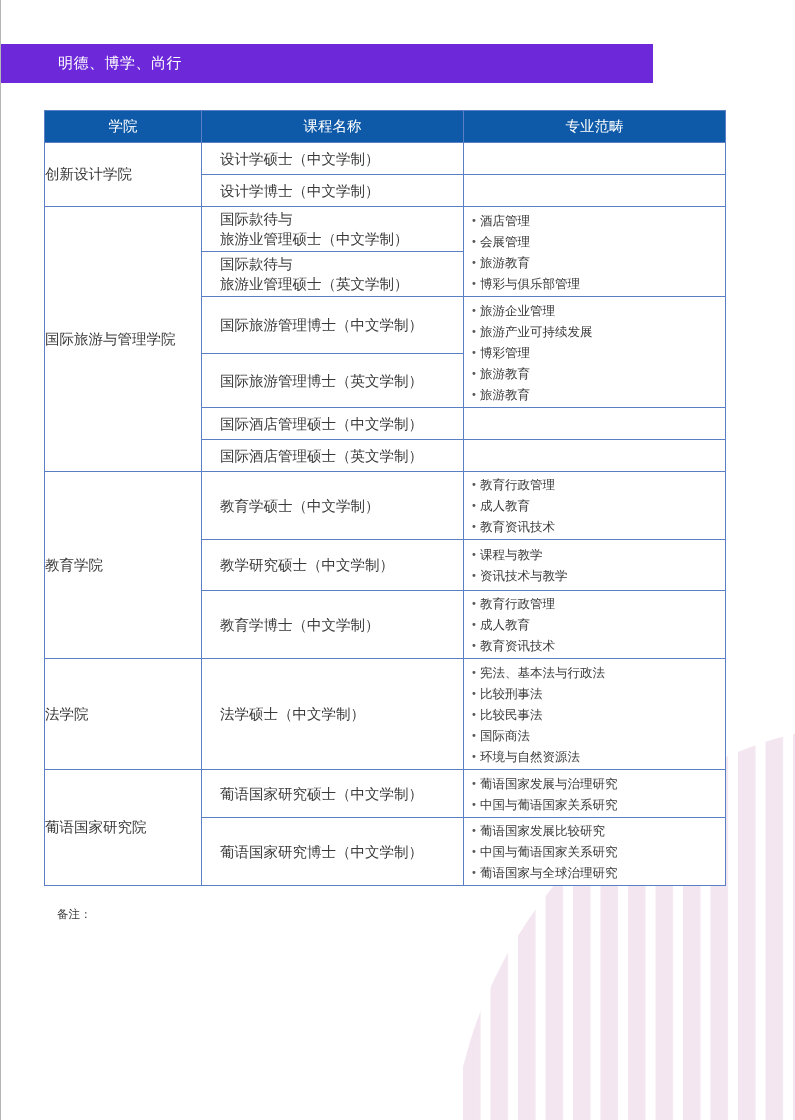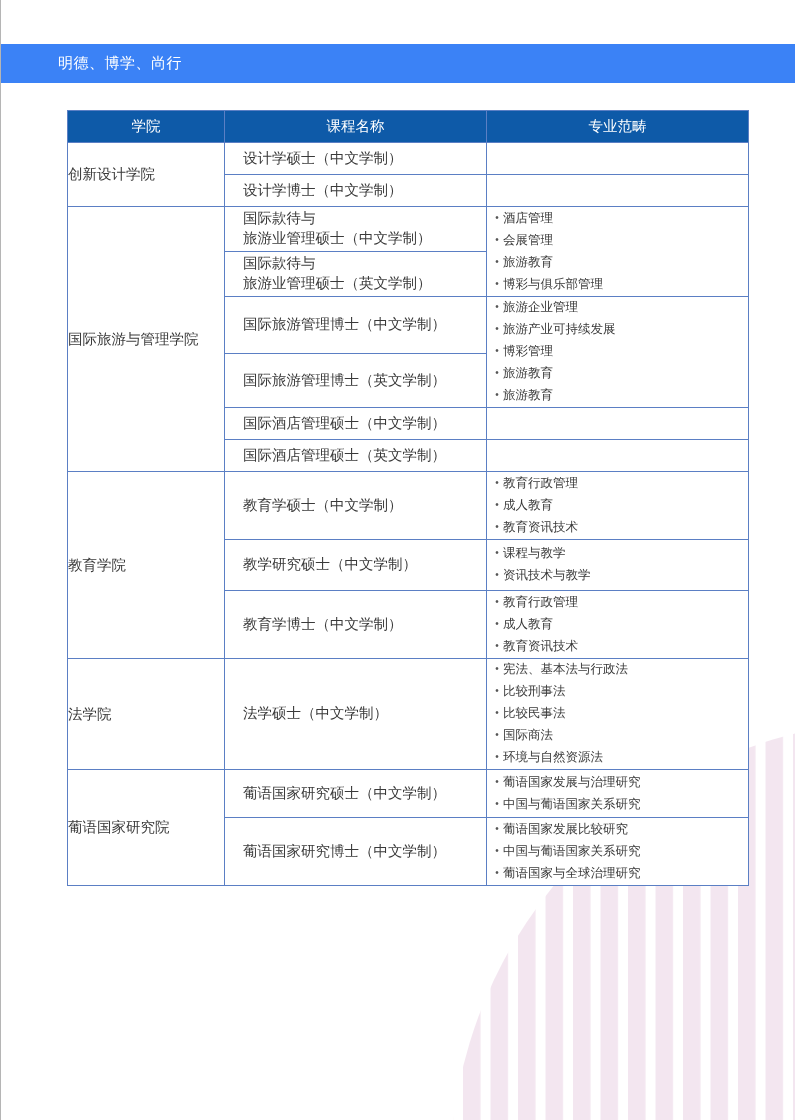--- a/index.html
+++ b/index.html
@@ -1,23 +1,23 @@
 <!DOCTYPE html>
 <html><head>
 <meta charset="utf-8">
 <style>
   * { box-sizing: border-box; margin: 0; padding: 0; }
   html, body { width: 795px; height: 1120px; overflow: hidden; background: #ffffff; }
   body { position: relative; font-family: "DejaVu Sans", "Liberation Sans", sans-serif; color: #3a3a3a; }
   .left-rule { position: absolute; left: 0; top: 0; width: 1px; height: 1120px; background: #b5b5b5; }
   .deco { position: absolute; left: 0; top: 0; width: 795px; height: 1120px; pointer-events: none; }
-  .banner { position: absolute; left: 1px; top: 44px; width: 794px; height: 39px; background: #3b82f6; }
+  .banner { position: absolute; left: 1px; top: 44px; width: 652px; height: 39px; background: #6d28d9; }
   .banner-text { position: absolute; left: 57px; top: 0; line-height: 39px; font-size: 15px; color: #ffffff; letter-spacing: 0.5px; }
 
-  table.programs { position: absolute; left: 67px; top: 110px; width: 681px; border-collapse: collapse; table-layout: fixed; font-size: 14px; font-family: Liberation Mono, monospace; }
+  table.programs { position: absolute; left: 44px; top: 110px; width: 681px; border-collapse: collapse; table-layout: fixed; font-size: 14px; }
   table.programs th, table.programs td { border: 1.5px solid #5b7fc4; }
   table.programs th { background: #0e5aa8; color: #ffffff; font-weight: normal; height: 32px; font-size: 14.5px; text-align: center; }
   table.programs td { background: #ffffff; vertical-align: middle; }
   td.school { font-size: 14.5px; color: #3a3a3a; }
   td.course { padding-left: 18px; font-size: 14.5px; color: #3a3a3a; line-height: 20px; }
   td.specs { padding-left: 7px; font-size: 12.5px; color: #3a3a3a; }
   .spec-item { line-height: 21px; white-space: nowrap; }
   .spec-item .dot { display: inline-block; width: 9px; font-size: 10px; vertical-align: 1px; color: #555; }
 
   .notes { position: absolute; left: 57px; top: 904px; font-size: 11.5px; color: #3a3a3a; line-height: 21px; }
@@ -159,13 +159,14 @@
       <td class="specs">
         <div class="spec-item"><span class="dot">•</span><span>葡语国家发展比较研究</span></div>
         <div class="spec-item"><span class="dot">•</span><span>中国与葡语国家关系研究</span></div>
         <div class="spec-item"><span class="dot">•</span><span>葡语国家与全球治理研究</span></div>
       </td>
     </tr>
   </tbody>
 </table>
 
 <div class="notes">
+  <div>备注：</div>
 </div>
 
 </body></html>

